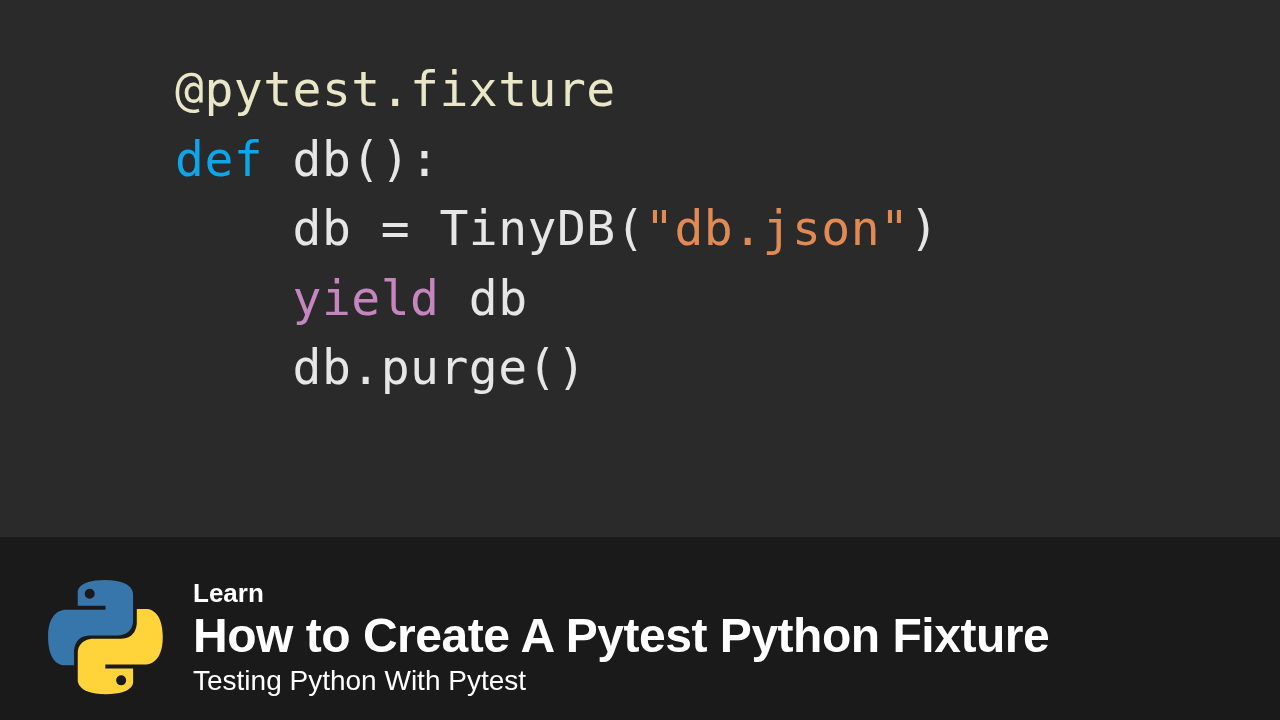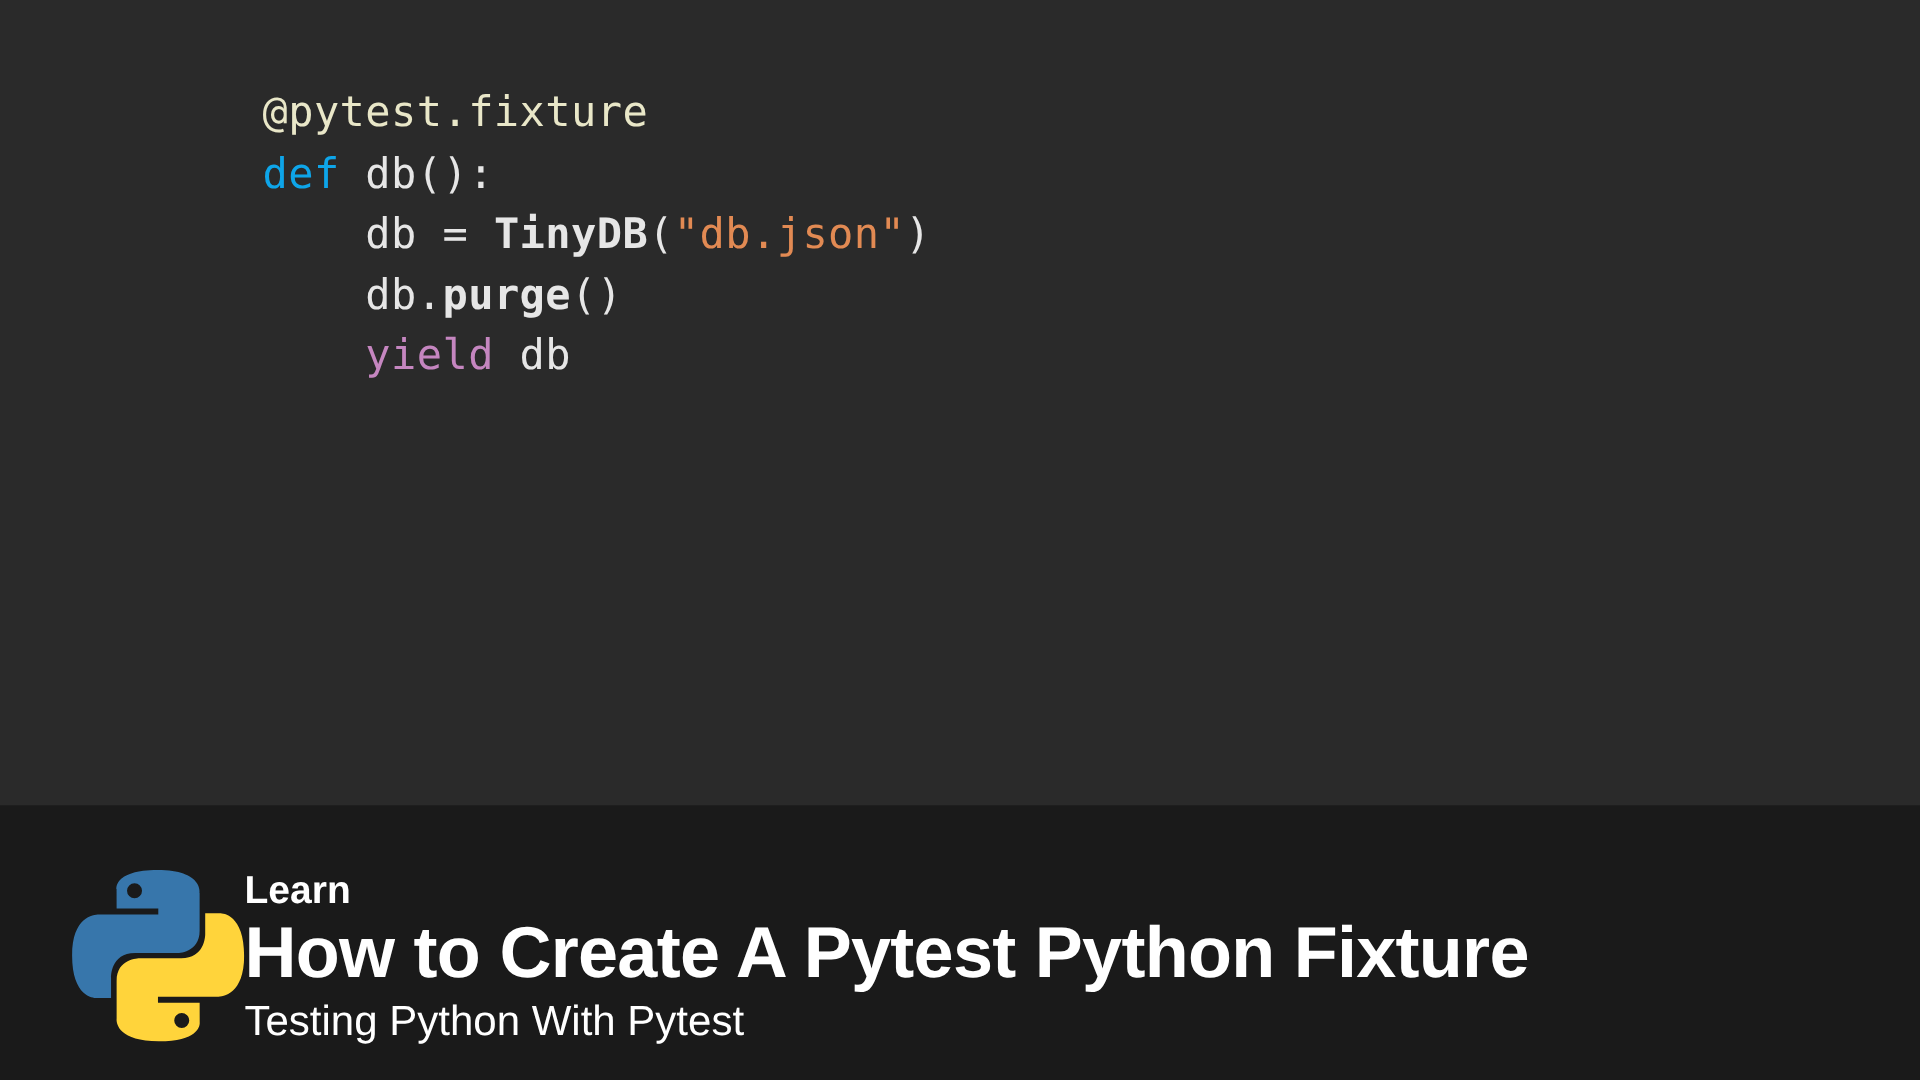--- a/index.html
+++ b/index.html
@@ -14,47 +14,48 @@
     width: 1280px;
     height: 720px;
     display: flex;
     flex-direction: column;
   }
   .code-area {
     flex: 1;
     background: #2a2a2a;
     padding: 55px 0 0 175px;
     font-family: "SF Mono", "Monaco", "Menlo", Consolas, monospace;
-    font-size: 28px;
+    font-size: 48px;
     line-height: 1.45;
     color: #e6e6e6;
     letter-spacing: 0.01em;
     font-weight: 500;
   }
   .code-line { white-space: pre; }
   .tok-decorator   { color: #e9e7c8; }
   .tok-keyword     { color: #0ea5e9; }
   .tok-keyword-flow{ color: #c586c0; }
   .tok-funcdef     { color: #e6e6e6; }
   .tok-ident       { color: #e6e6e6; }
-  .tok-call        { color: #e6e6e6; font-weight: bold; }
+  .tok-call        { color: #e6e6e6; }
   .tok-punct       { color: #e6e6e6; }
   .tok-string      { color: #e28a53; }
 
   .divider-gap {
     height: 18px;
     background: #1a1a1a;
   }
 
   .footer {
     height: 165px;
     background: #1a1a1a;
     display: flex;
     align-items: center;
     padding: 0 48px;
+    gap: 30px;
   }
   .logo {
     width: 115px;
     height: 115px;
     flex-shrink: 0;
   }
   .titles {
     display: flex;
     flex-direction: column;
     gap: 0;
@@ -81,22 +82,22 @@
 </style>
 </head>
 <body>
 
 <div class="card">
 
   <div class="code-area" id="code-area">
       <div class="code-line"><span class="tok-decorator">@pytest.fixture</span></div>
       <div class="code-line"><span class="tok-keyword">def </span><span class="tok-funcdef">db</span><span class="tok-punct">():</span></div>
       <div class="code-line">    <span class="tok-ident">db </span><span class="tok-punct">= </span><span class="tok-call">TinyDB</span><span class="tok-punct">(</span><span class="tok-string">"db.json"</span><span class="tok-punct">)</span></div>
+      <div class="code-line">    <span class="tok-keyword-flow">yield </span><span class="tok-ident">db</span></div>
       <div class="code-line">    <span class="tok-ident">db</span><span class="tok-punct">.</span><span class="tok-call">purge</span><span class="tok-punct">()</span></div>
-      <div class="code-line">    <span class="tok-keyword-flow">yield </span><span class="tok-ident">db</span></div>
     </div>
 
   <div class="divider-gap"></div>
 
   <div class="footer">
     <div class="logo">
       <svg viewBox="0 0 256 255" xmlns="http://www.w3.org/2000/svg">
         <path d="M126.916.072c-64.832 0-60.784 28.115-60.784 28.115l.072 29.128h61.868v8.745H41.631S.145 61.355.145 126.77c0 65.417 36.21 63.097 36.21 63.097h21.61v-30.356s-1.165-36.21 35.632-36.21h61.362s34.475.557 34.475-33.319V33.97S194.67.072 126.916.072zM92.802 19.66a11.12 11.12 0 0 1 11.13 11.13 11.12 11.12 0 0 1-11.13 11.13 11.12 11.12 0 0 1-11.13-11.13 11.12 11.12 0 0 1 11.13-11.13z" fill="#3776ab"></path>
         <path d="M128.757 254.126c64.832 0 60.784-28.115 60.784-28.115l-.072-29.127H127.6v-8.745h86.441s41.486 4.705 41.486-60.712c0-65.416-36.21-63.096-36.21-63.096h-21.61v30.355s1.165 36.21-35.632 36.21h-61.362s-34.475-.557-34.475 33.32v56.013s-5.235 33.897 62.518 33.897zm34.114-19.586a11.12 11.12 0 0 1-11.13-11.131 11.12 11.12 0 0 1 11.13-11.131 11.12 11.12 0 0 1 11.13 11.13 11.12 11.12 0 0 1-11.13 11.13z" fill="#ffd43b"></path>
       </svg>

